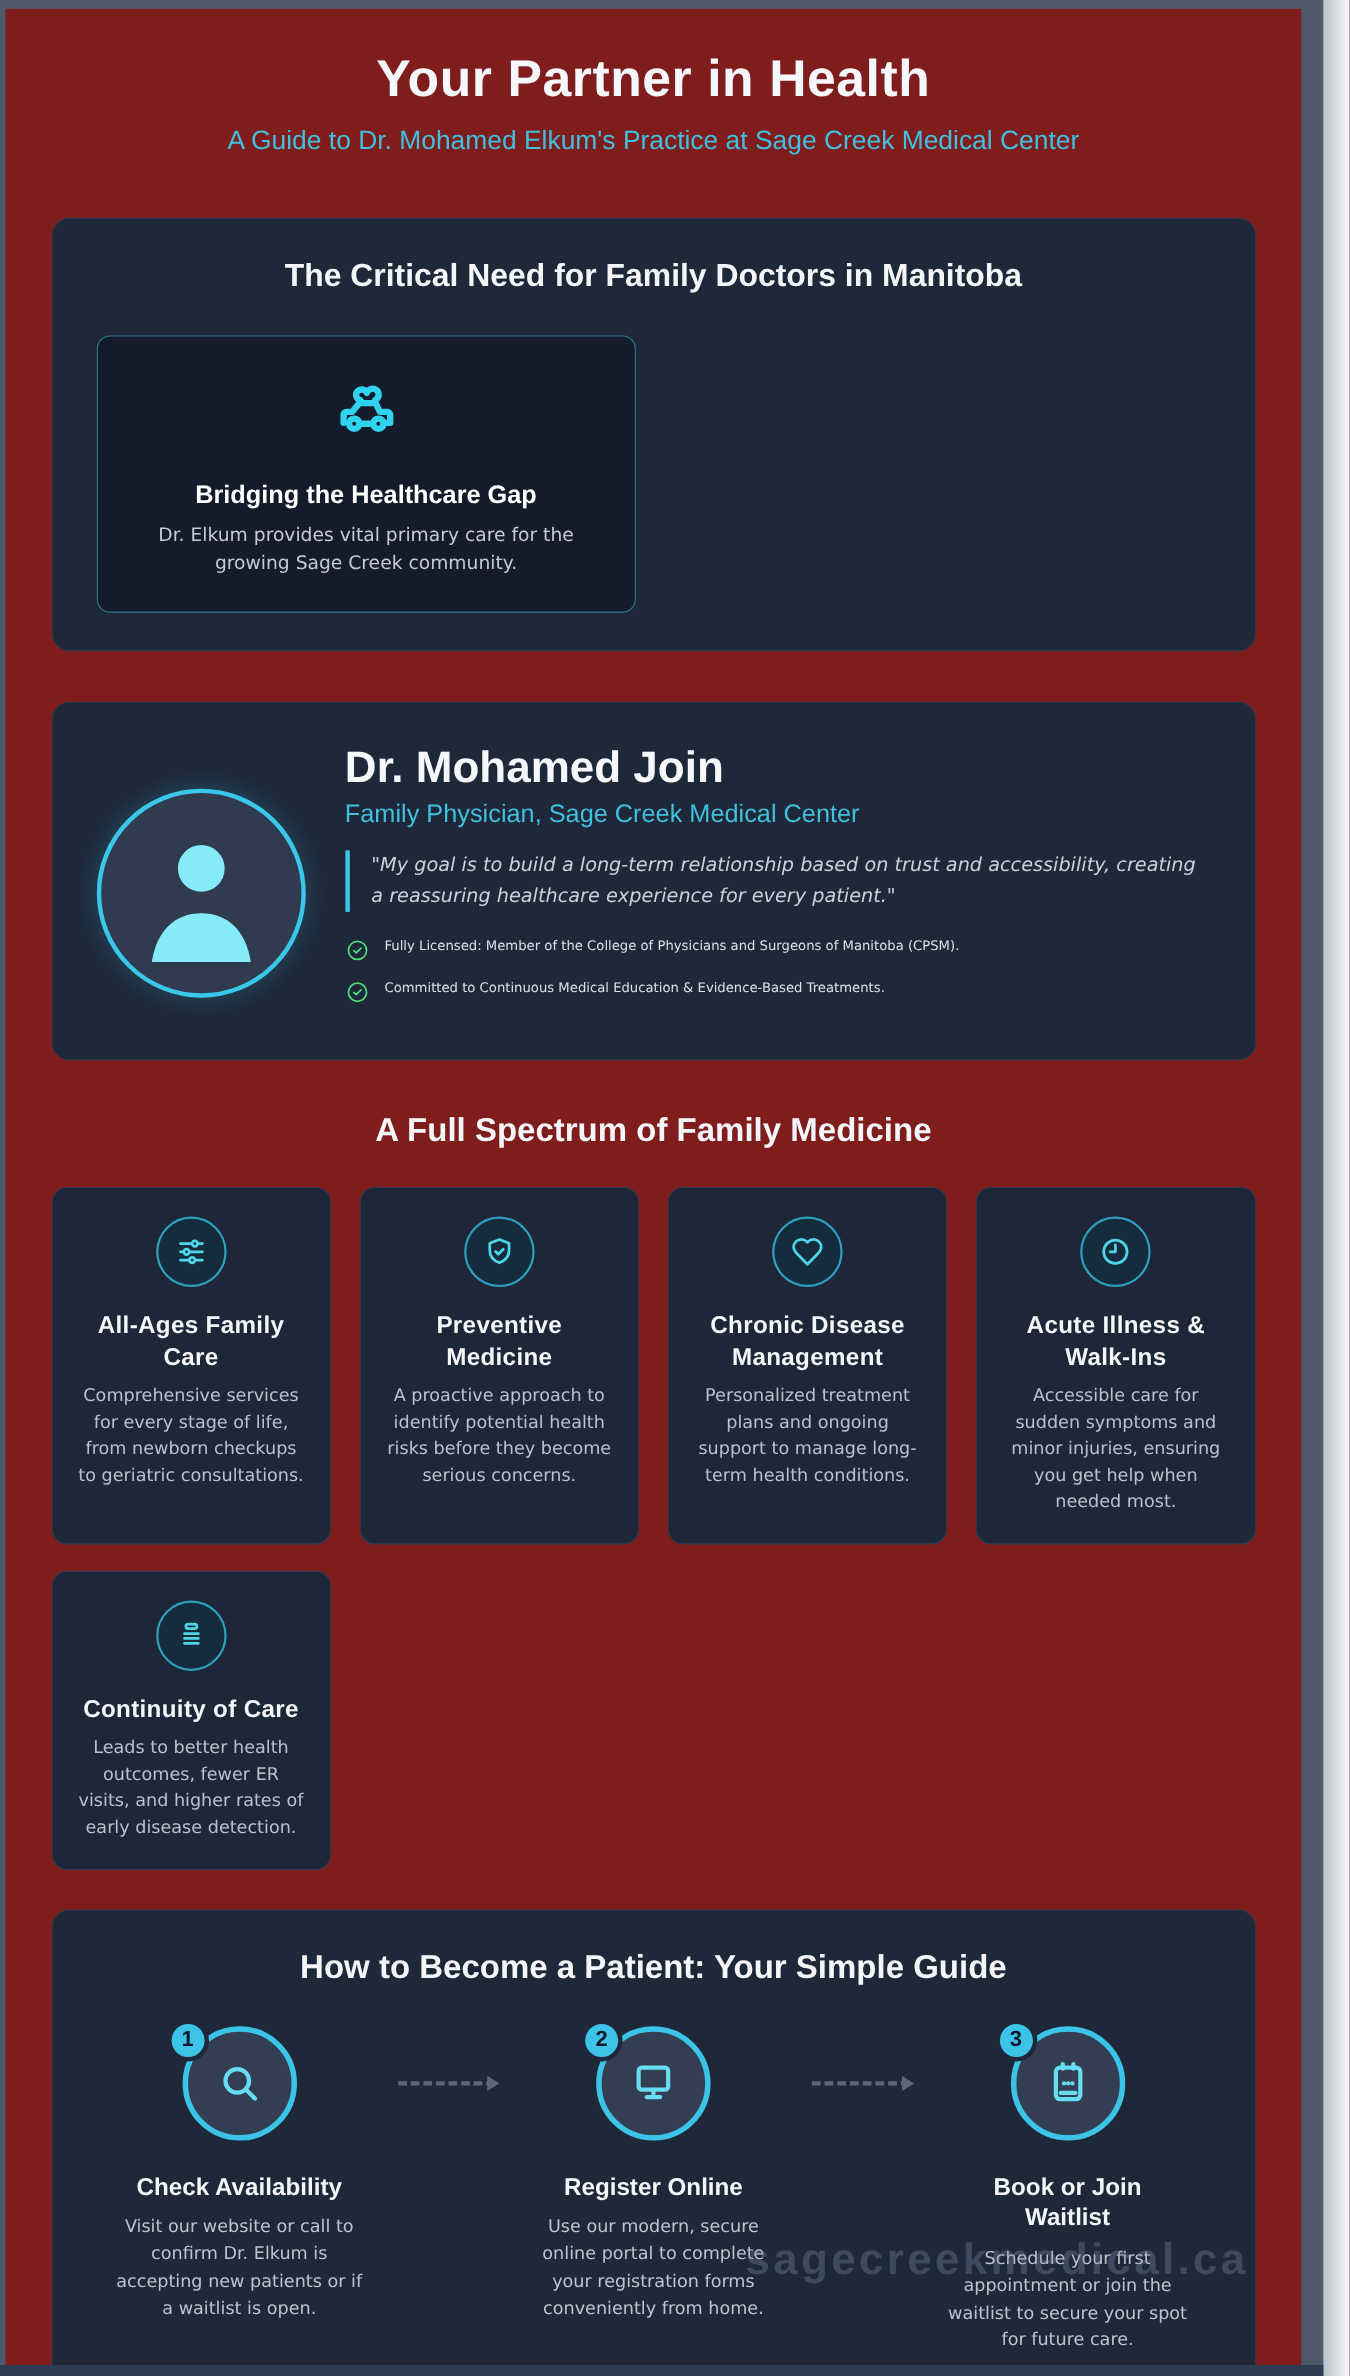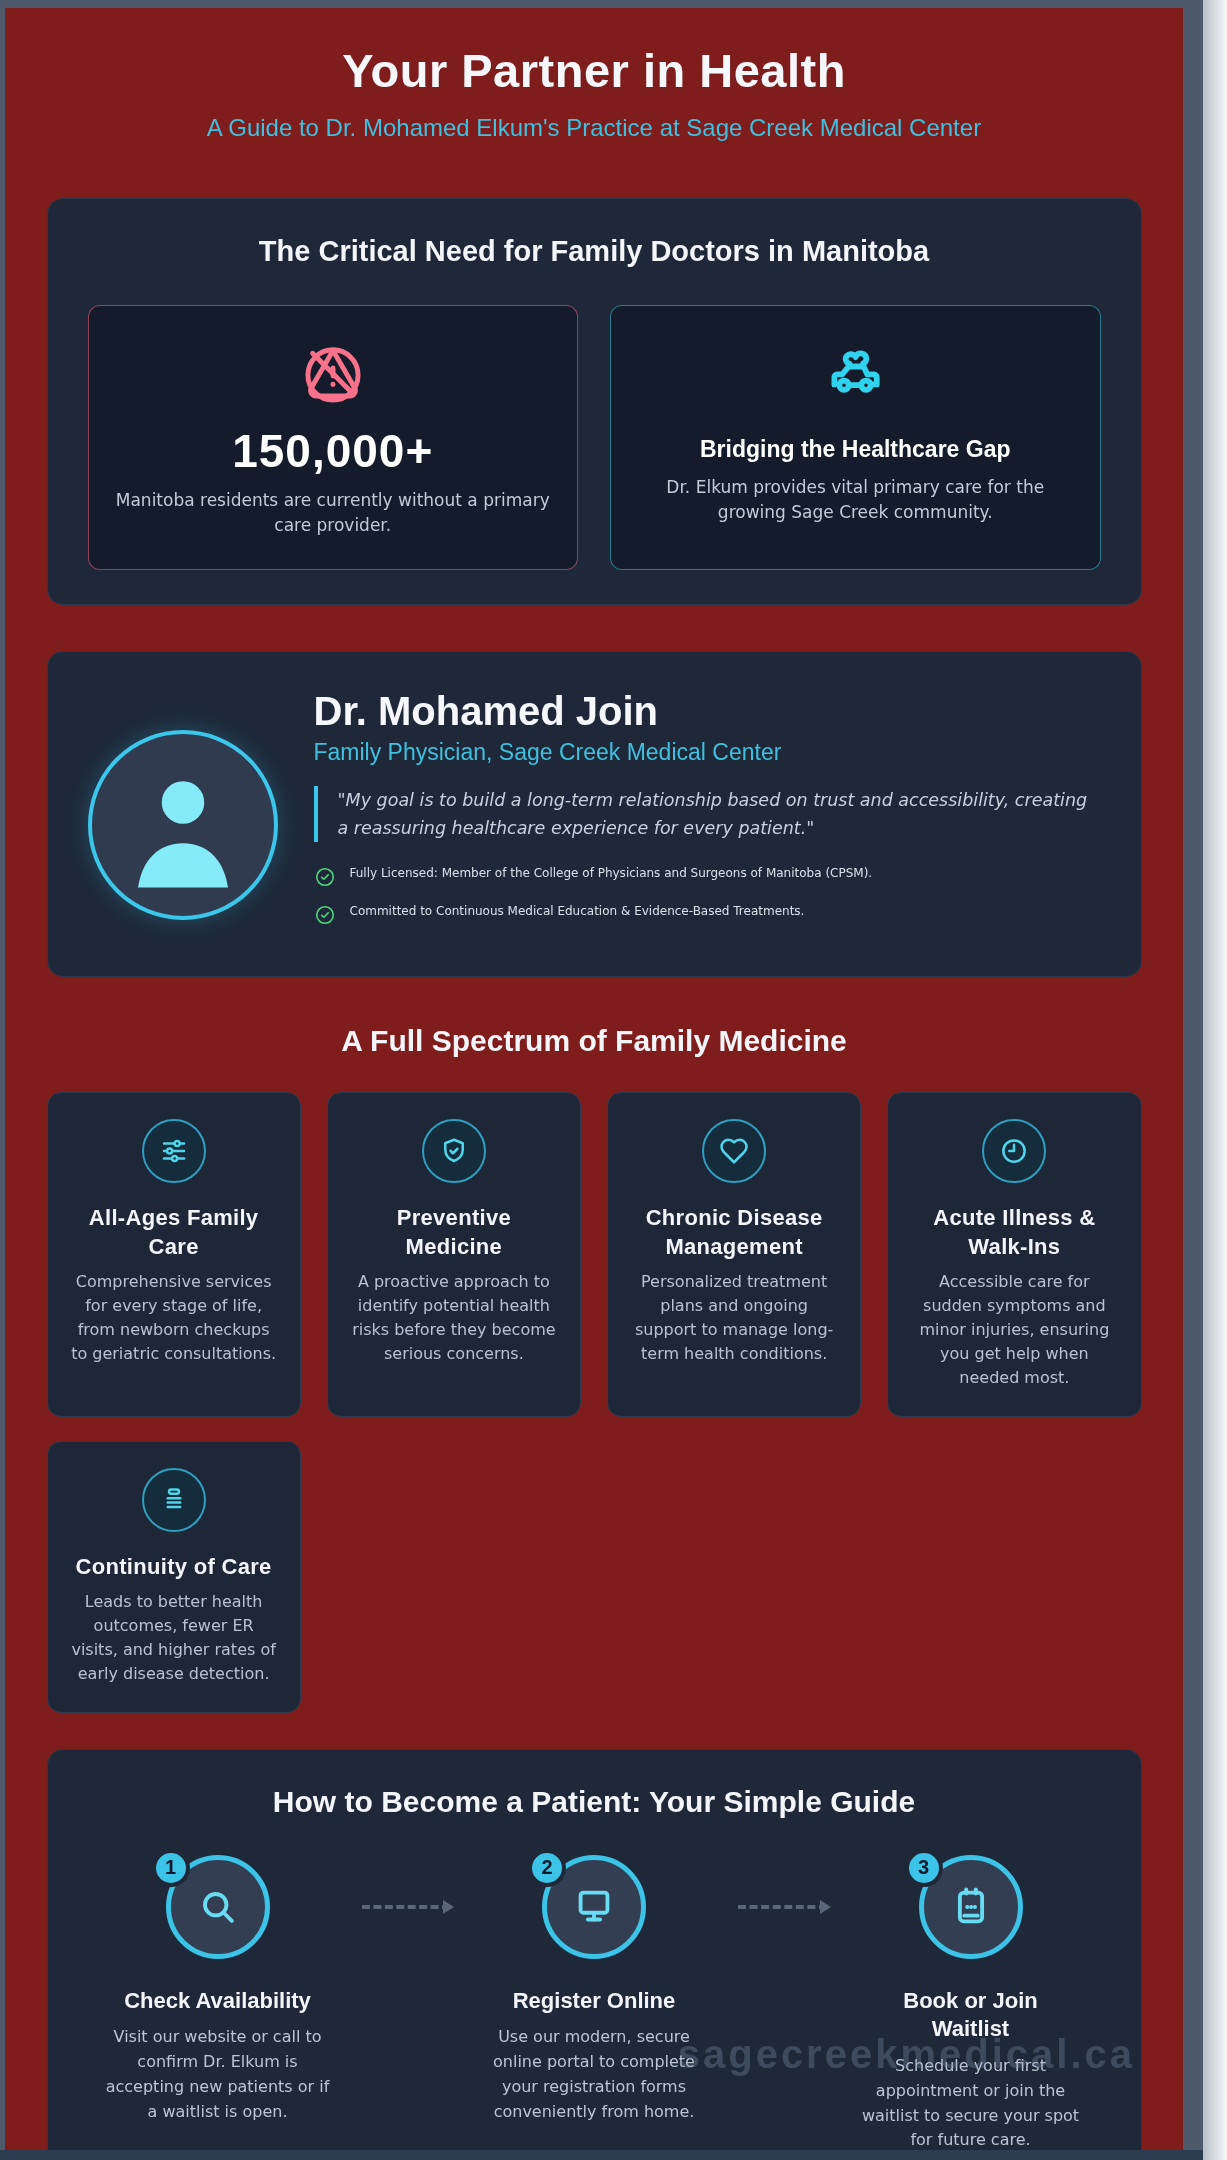--- a/index.html
+++ b/index.html
@@ -165,33 +165,20 @@
   <div class="content">
 
     <header class="hero">
       <h1>Your Partner in Health</h1>
       <div class="subtitle">A Guide to Dr. Mohamed Elkum's Practice at Sage Creek Medical Center</div>
     </header>
 
     <section class="panel panel-need">
       <h2>The Critical Need for Family Doctors in Manitoba</h2>
       <div class="stat-row">
-        <div class="stat-card alert">
-          <div class="stat-icon">
-            <svg width="70" height="70" viewBox="0 0 24 24" fill="none" stroke="#f7718a" stroke-width="1.7" stroke-linecap="round" stroke-linejoin="round">
-              <circle cx="12" cy="13" r="8.6"></circle>
-              <path d="M12 4.6 L19.4 17.4 a1.9 1.9 0 0 1 -1.65 2.85 H6.25 a1.9 1.9 0 0 1 -1.65 -2.85 Z"></path>
-              <line x1="5" y1="5.6" x2="18.6" y2="19.2"></line>
-              <line x1="12" y1="10.6" x2="12" y2="13.4"></line>
-              <line x1="12" y1="16.2" x2="12" y2="16.3"></line>
-            </svg>
-          </div>
-          <div class="stat-number">150,000+</div>
-          <div class="stat-desc">Manitoba residents are currently without a primary care provider.</div>
-        </div>
         <div class="stat-card bridge">
           <div class="stat-icon">
             <svg width="66" height="66" viewBox="0 0 24 24" fill="none" stroke="#2fd3ee" stroke-width="2.1" stroke-linecap="round" stroke-linejoin="round">
               <path d="M10 9c-1.4-.3-1.9-2.2-.7-3.1 1-.8 2.4-.4 2.9.7.4-1.3 2-1.8 3.1-1 1.2.9 1 2.7-.3 3.3"></path>
               <path d="M4.5 16.5v-2.6c0-.6.4-1 1-1h1.8l2.4-2.9h5.4l1.4 2.9h2.4c.6 0 1 .4 1 1v2.6h-1.6"></path>
               <circle cx="8" cy="16.8" r="1.7"></circle>
               <circle cx="16" cy="16.8" r="1.7"></circle>
               <line x1="10" y1="16.8" x2="14" y2="16.8"></line>
             </svg>
           </div>

